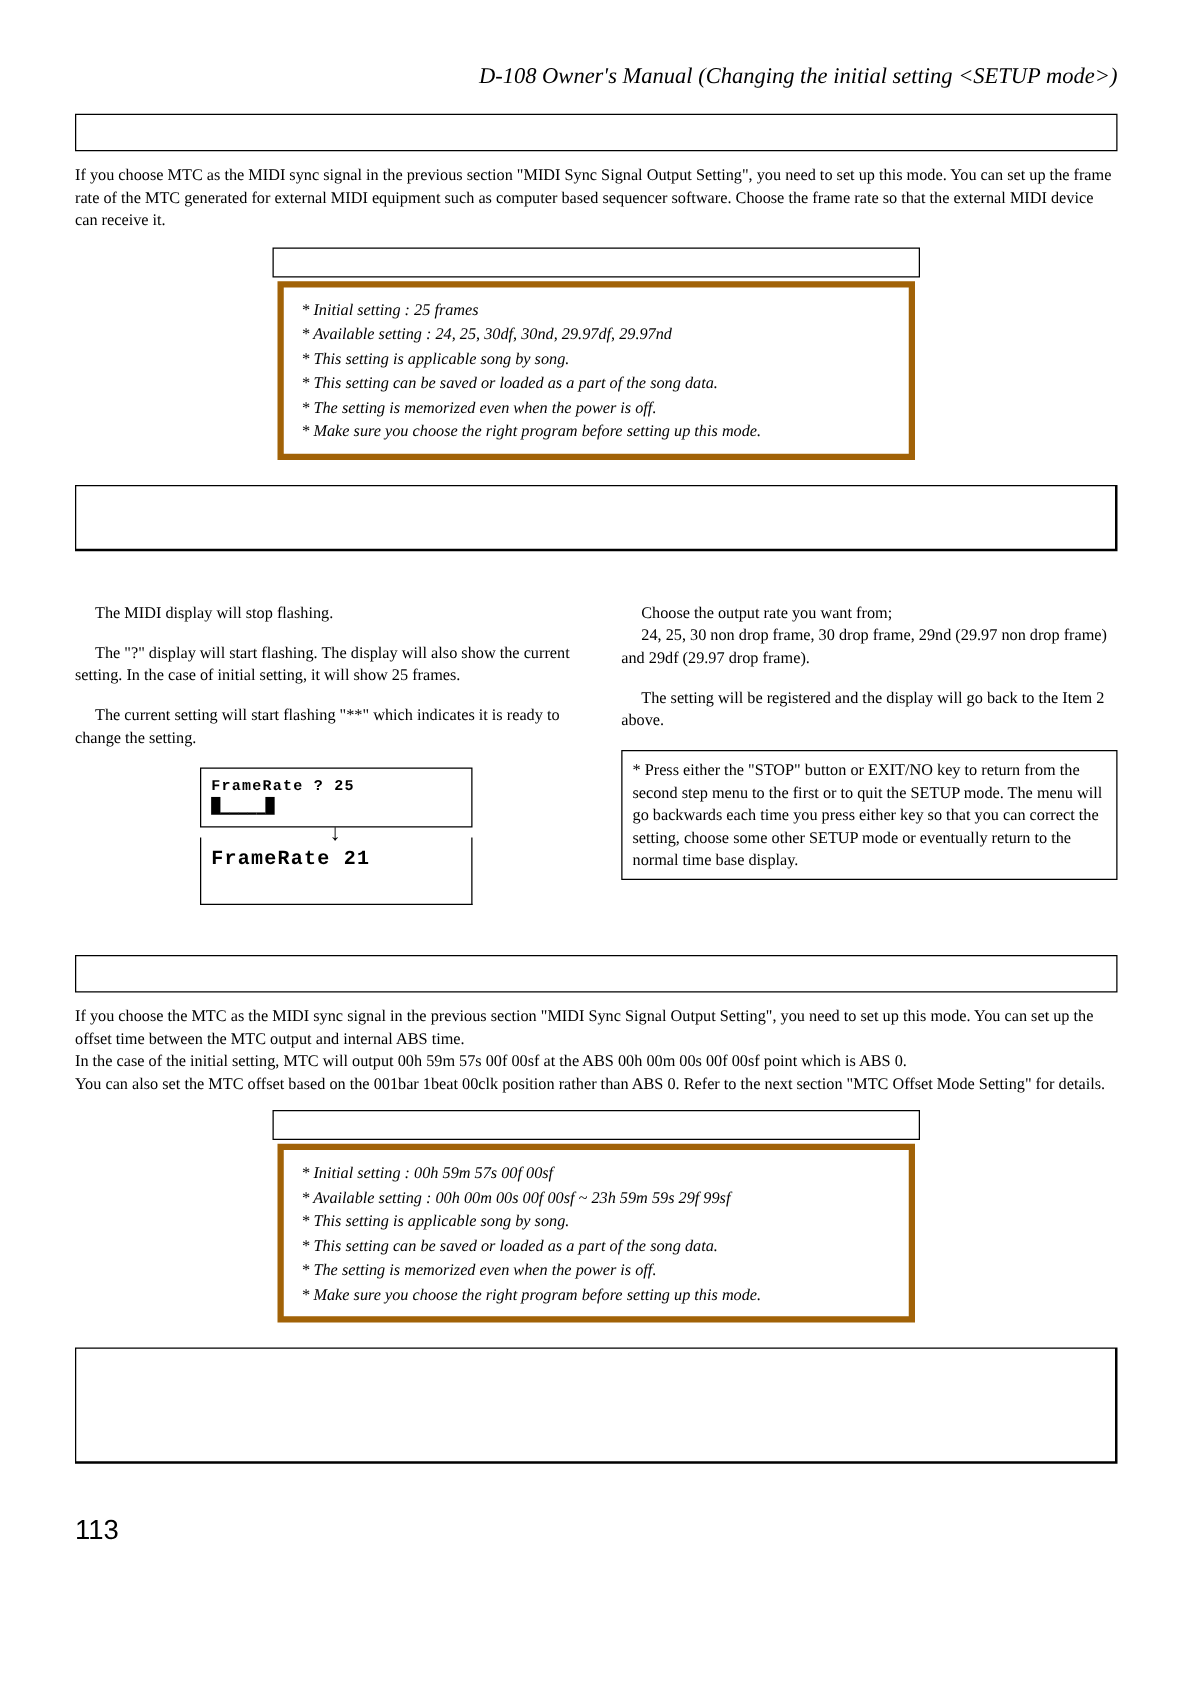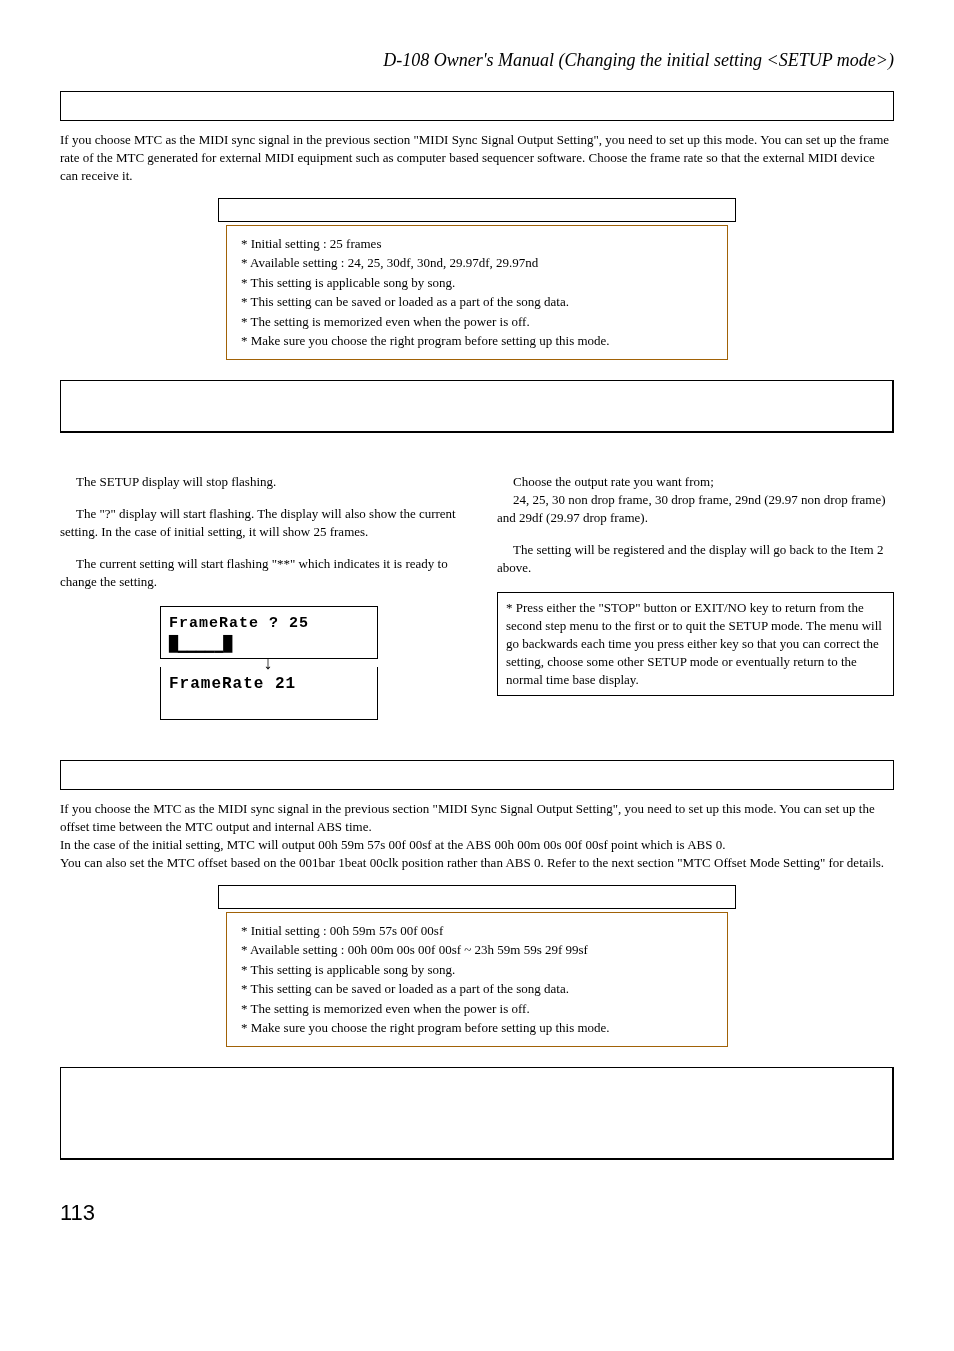--- a/index.html
+++ b/index.html
@@ -31,26 +31,27 @@
   }
   .info-outer {
     border: 1px solid #000;
     margin: 0 auto 4px auto;
     width: 500px;
     padding: 6px 8px 0 8px;
     position: relative;
     height: 16px;
   }
   .info-inner {
-    border: 1px solid #a16207;
+    border: 5px solid #a16207;
     margin: -1px auto 20px auto;
     width: 500px;
     font-size: 13px;
     line-height: 1.5;
     position: relative;
+    font-style: italic;
   }
   .info-inner .content {
     padding: 8px 14px;
   }
   .full-box {
     border: 1px solid #000;
     height: 50px;
     margin-bottom: 40px;
     border-right-width: 2px;
     border-bottom-width: 2px;
@@ -84,21 +85,21 @@
   }
   .lcd-container {
     margin-left: 100px;
     margin-top: 4px;
   }
   .lcd-display {
     border: 1px solid #000;
     width: 200px;
     padding: 6px 8px 8px 8px;
     font-family: "Courier New", monospace;
-    font-size: 15px;
+    font-size: 12px;
     font-weight: bold;
     margin-bottom: 0;
     background: #fff;
   }
   .lcd-line1 {
     letter-spacing: 1px;
   }
   .lcd-blocks {
     height: 16px;
     letter-spacing: 0;
@@ -148,21 +149,21 @@
     <div>* This setting can be saved or loaded as a part of the song data.</div>
     <div>* The setting is memorized even when the power is off.</div>
     <div>* Make sure you choose the right program before setting up this mode.</div>
   </div>
 </div>
 
 <div class="full-box"></div>
 
 <div class="columns">
   <div class="col">
-    <p>The SETUP display will stop flashing.</p>
+    <p>The MIDI display will stop flashing.</p>
     <p>The "?" display will start flashing.  The display will also show the current setting.  In the case of initial setting, it will show 25 frames.</p>
     <p>The current setting will start flashing "**" which indicates it is ready to change the setting.</p>
     <div class="lcd-container">
       <div class="lcd-display">
         <div class="lcd-line1">FrameRate ? 25</div>
         <div class="lcd-blocks">█▁▁▁▁▁█</div>
       </div>
       <div class="arrow-down">↓</div>
       <div class="lcd-display2">
         <div class="lcd-line1">FrameRate   21</div>

